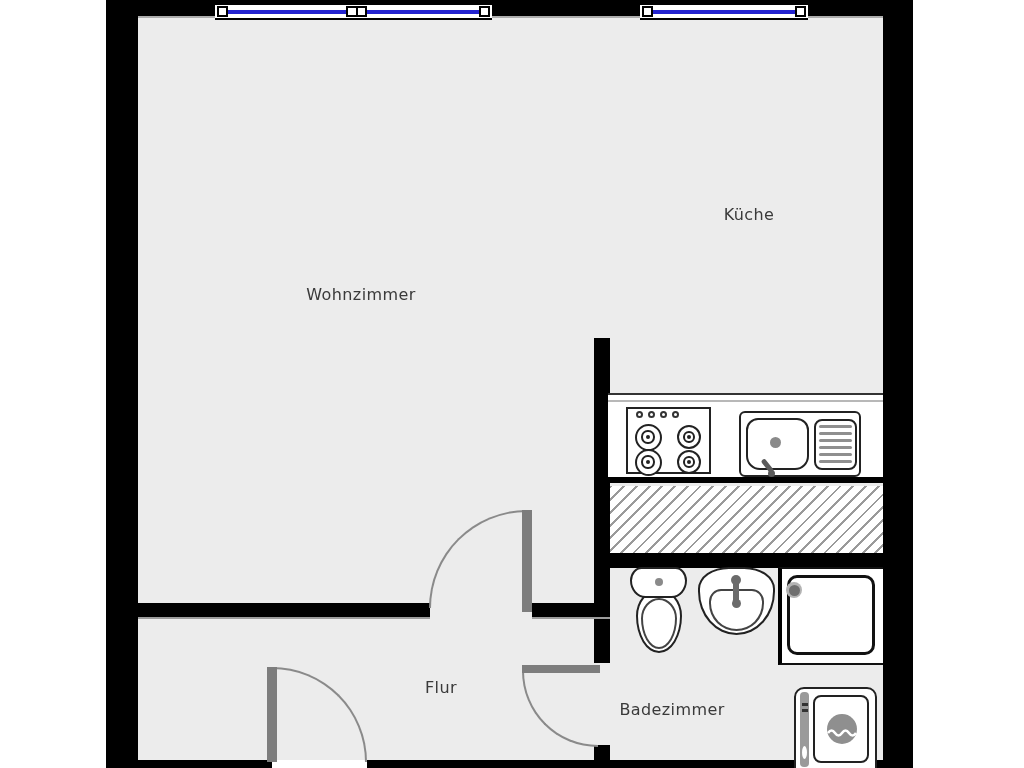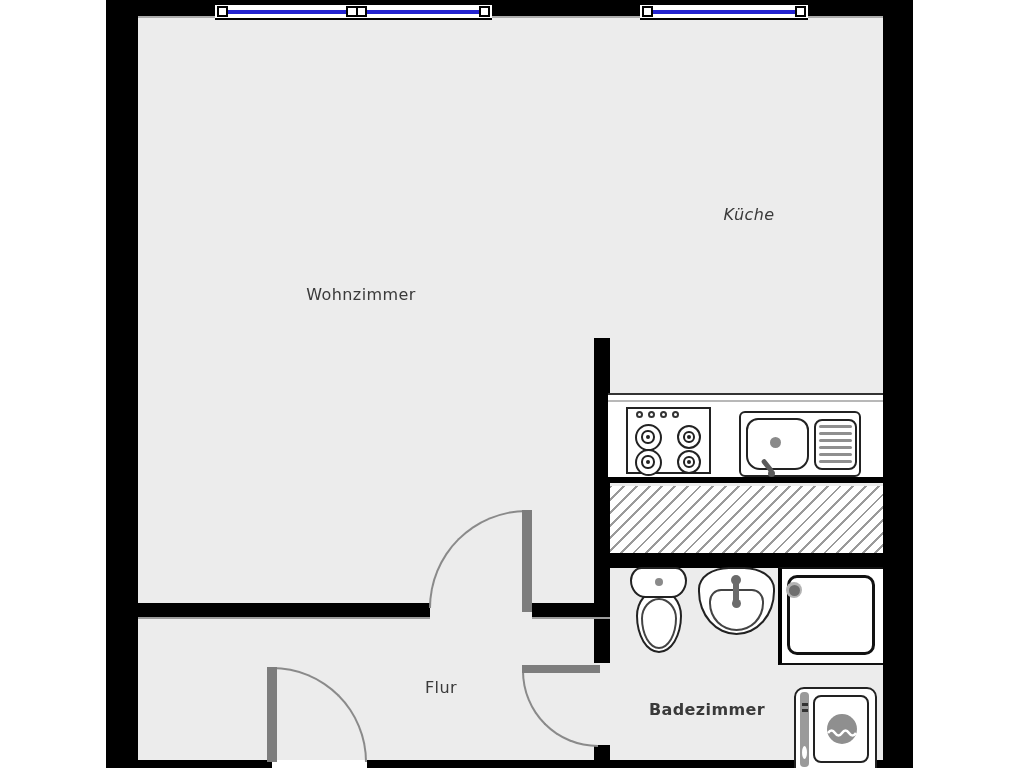--- a/index.html
+++ b/index.html
@@ -153,17 +153,17 @@
   <div class="arc" style="left:429px;top:510px;width:98px;height:98px;border-top-width:2px;border-left-width:2px;border-top-left-radius:100% 100%;"></div>
   <div class="leaf" style="left:522px;top:510px;width:10px;height:102px;"></div>
 
   <div class="arc" style="left:522px;top:671px;width:76px;height:76px;border-left-width:2px;border-bottom-width:2px;border-bottom-left-radius:100% 100%;"></div>
   <div class="leaf" style="left:522px;top:665px;width:78px;height:8px;"></div>
 
   <div class="arc" style="left:272px;top:667px;width:95px;height:95px;border-top-width:2px;border-right-width:2px;border-top-right-radius:100% 100%;"></div>
   <div class="leaf" style="left:267px;top:667px;width:10px;height:95px;"></div>
 
   <div class="room-label" style="left:361px;top:294px;">Wohnzimmer</div>
-  <div class="room-label" style="left:749px;top:214px;font-style:italic;">Küche</div>
+  <div class="room-label" style="left:749px;top:214px;">Küche</div>
   <div class="room-label" style="left:441px;top:687px;">Flur</div>
-  <div class="room-label" style="left:707px;top:709px;font-weight:bold;">Badezimmer</div>
+  <div class="room-label" style="left:672px;top:709px;">Badezimmer</div>
 
 </div>
 
 </body></html>

